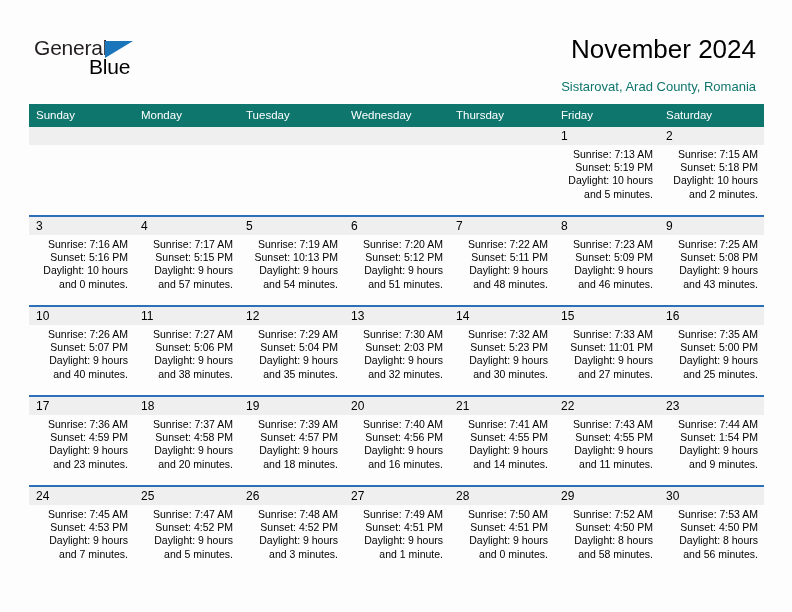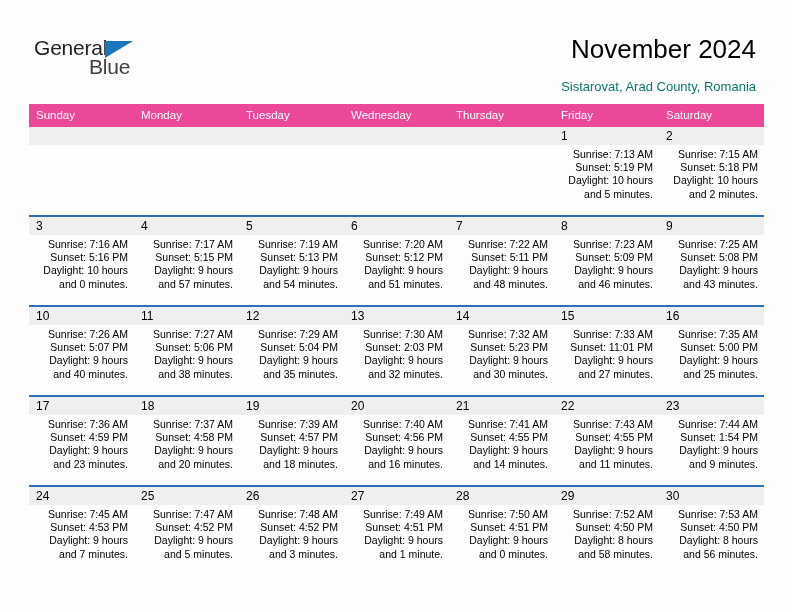--- a/index.html
+++ b/index.html
@@ -55,21 +55,21 @@
     height: 0;
     border-left: 28px solid #1b75bb;
     border-bottom: 17px solid transparent;
   }
   .logo-blue {
     position: absolute;
     left: 55px;
     top: 19px;
     font-size: 21px;
     letter-spacing: -0.2px;
-    color: #404040;
+    color: #000000;
     font-family: "Liberation Sans", sans-serif;
   }
 
   .title {
     position: absolute;
     right: 36px;
     top: 34px;
     font-size: 26px;
     color: #000;
     text-align: right;
@@ -94,21 +94,21 @@
     width: 735px;
   }
 
   .cal-table {
     width: 735px;
     border-collapse: collapse;
     table-layout: fixed;
   }
 
   .cal-table th {
-    background: #ec4899;
+    background: #0f766e;
     color: #ffffff;
     font-size: 11.5px;
     font-weight: normal;
     text-align: left;
     padding: 5px 0 6px 7px;
     height: 11px;
     border: none;
   }
 
   .cal-table td {
@@ -254,21 +254,21 @@
                   <div>Daylight: 9 hours</div>
                   <div>and 57 minutes.</div>
                 </div>
               </div>
             </td>
             <td>
               <div class="daycell">
                 <div class="daynum-band">5</div>
                 <div class="details">
                   <div>Sunrise: 7:19 AM</div>
-                  <div>Sunset: 5:13 PM</div>
+                  <div>Sunset: 10:13 PM</div>
                   <div>Daylight: 9 hours</div>
                   <div>and 54 minutes.</div>
                 </div>
               </div>
             </td>
             <td>
               <div class="daycell">
                 <div class="daynum-band">6</div>
                 <div class="details">
                   <div>Sunrise: 7:20 AM</div>

